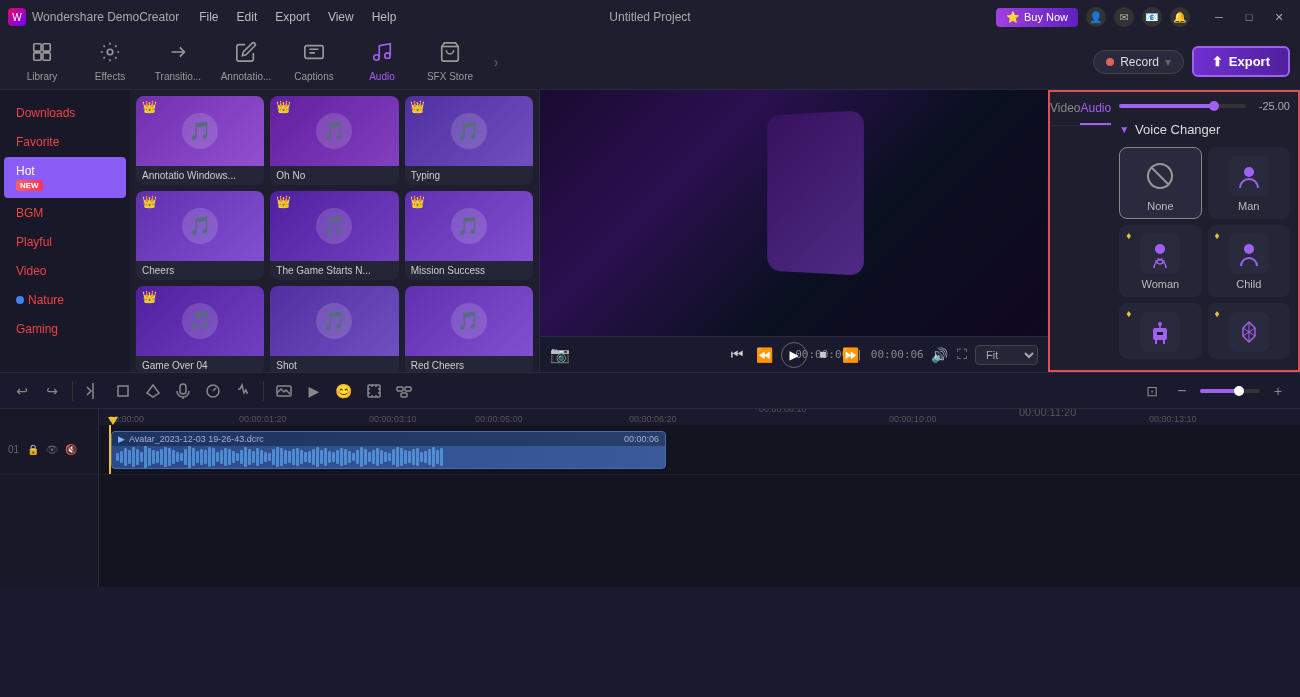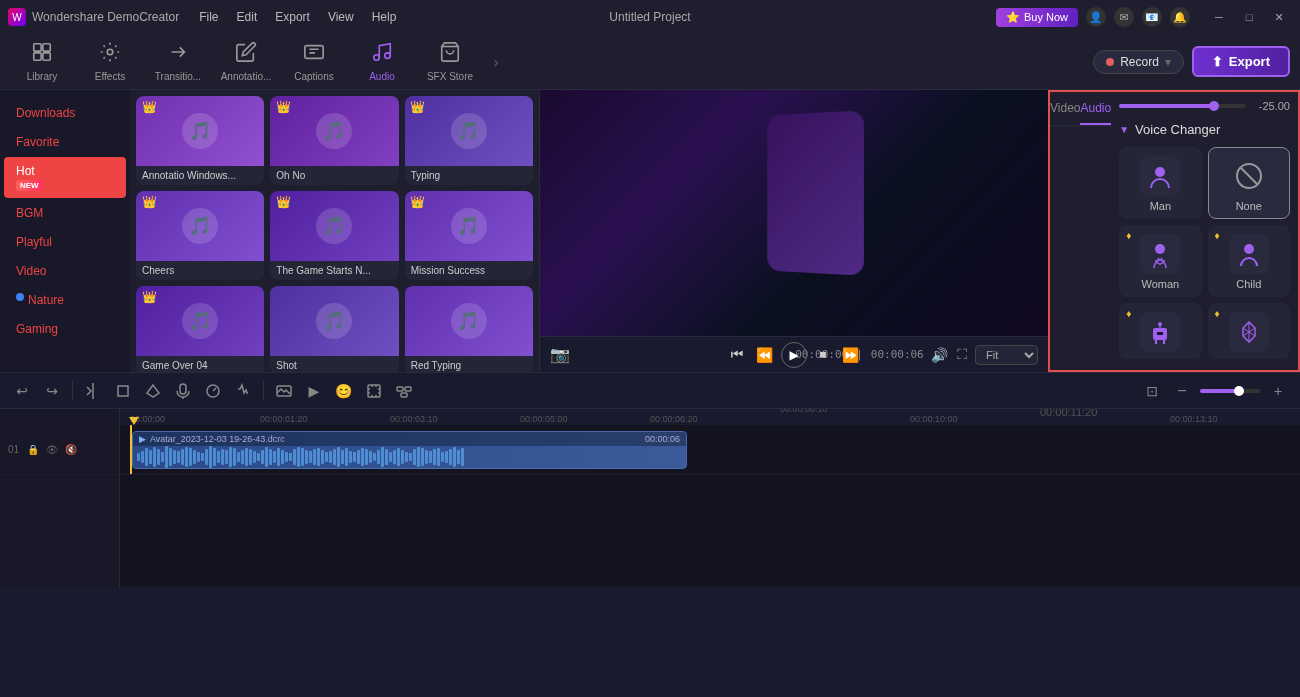--- a/index.html
+++ b/index.html
@@ -186,21 +186,21 @@
       padding: 7px 12px;
       font-size: 12px;
       color: #ef4444;
       cursor: pointer;
       border-radius: 4px;
       margin: 1px 4px;
       display: flex;
       align-items: center;
       gap: 6px;
     }
-    .sidebar-item.active { background: #ef4444; color: white; }
+    .sidebar-item.active { background: #8b5cf6; color: white; }
     .sidebar-item .new-badge {
       background: linear-gradient(90deg, #ff6060, #ff3060);
       color: white;
       font-size: 8px;
       padding: 1px 4px;
       border-radius: 3px;
       font-weight: bold;
     }
 
     .audio-grid-area {
@@ -492,21 +492,21 @@
       left: 65%;
       transform: translateX(-50%);
     }
 
     .timeline-tracks {
       flex: 1;
       display: flex;
       overflow: hidden;
     }
     .track-labels {
-      width: 120px;
+      width: 99px;
       background: #181828;
       padding-top: 16px;
       border-right: 1px solid #2a2a3e;
     }
     .track-label-row {
       height: 50px;
       display: flex;
       align-items: center;
       padding: 0 8px;
       gap: 6px;
@@ -720,21 +720,21 @@
         <div class="sidebar-item">
           <span>BGM</span>
         </div>
         <div class="sidebar-item">
           <span>Playful</span>
         </div>
         <div class="sidebar-item">
           <span>Video</span>
         </div>
         <div class="sidebar-item">
-          <span style="display:flex;align-items:flex-start;gap:4px">
+          <span style="display:flex;align-items:center;gap:4px">
             <span style="width:8px;height:8px;background:#4080f0;border-radius:50%;display:inline-block"></span>
             <span>Nature</span>
           </span>
         </div>
         <div class="sidebar-item">
           <span>Gaming</span>
         </div>
       </div>
 
       <div class="audio-grid-area">
@@ -800,21 +800,21 @@
             <div class="thumb" style="background:linear-gradient(135deg,#5030a0,#7050c0)">
               <div class="music-icon">🎵</div>
             </div>
             <div class="card-label">Shot</div>
           </div>
 
           <div class="audio-card">
             <div class="thumb" style="background:linear-gradient(135deg,#6030b0,#8050d0)">
               <div class="music-icon">🎵</div>
             </div>
-            <div class="card-label">Red Typing</div>
+            <div class="card-label">Red Cheers</div>
           </div>
 
         </div>
       </div>
     </div>
   </div>
 
   <div class="center-panel">
     <div class="preview-area">
       <div class="preview-content">
@@ -864,38 +864,38 @@
         <div class="volume-value">-25.00</div>
       </div>
 
       <div class="voice-changer-section">
         <div class="voice-changer-header">
           <span class="arrow">▼</span>
           <span>Voice Changer</span>
         </div>
         <div class="voice-grid">
 
+          <div class="voice-card active">
+            <div class="voice-icon" style="background:#2a2a3e">
+              <svg width="28" height="28" viewBox="0 0 28 28" fill="none">
+                  <circle cx="14" cy="14" r="12" stroke="#999" stroke-width="2"></circle>
+                  <line x1="6" y1="6" x2="22" y2="22" stroke="#999" stroke-width="2"></line>
+                </svg>
+            </div>
+            <div class="voice-card-label">None</div>
+          </div>
+
           <div class="voice-card">
             <div class="voice-icon" style="background:#2a2a3e">
               <svg width="28" height="28" viewBox="0 0 28 28" fill="none">
                   <circle cx="14" cy="10" r="5" fill="#a060f0"></circle>
                   <path d="M5 26c0-5 4-9 9-9s9 4 9 9" stroke="#a060f0" stroke-width="2" fill="none"></path>
                 </svg>
             </div>
             <div class="voice-card-label">Man</div>
-          </div>
-
-          <div class="voice-card active">
-            <div class="voice-icon" style="background:#2a2a3e">
-              <svg width="28" height="28" viewBox="0 0 28 28" fill="none">
-                  <circle cx="14" cy="14" r="12" stroke="#999" stroke-width="2"></circle>
-                  <line x1="6" y1="6" x2="22" y2="22" stroke="#999" stroke-width="2"></line>
-                </svg>
-            </div>
-            <div class="voice-card-label">None</div>
           </div>
 
           <div class="voice-card">
             <span class="premium-badge">♦</span>
             <div class="voice-icon" style="background:#2a2a3e">
               <svg width="28" height="28" viewBox="0 0 28 28" fill="none">
                   <circle cx="14" cy="9" r="5" fill="#a060f0"></circle>
                   <path d="M8 28c0-4 2.7-7.5 6-8.5-1 0-2-.5-2.5-1" stroke="#a060f0" stroke-width="1.5" fill="none"></path>
                   <path d="M20 28c0-4-2.7-7.5-6-8.5 1 0 2-.5 2.5-1" stroke="#a060f0" stroke-width="1.5" fill="none"></path>
                   <path d="M10 20c0 2 1.8 4 4 4s4-2 4-4" stroke="#a060f0" stroke-width="1.5" fill="none"></path>
@@ -1034,21 +1034,21 @@
         </div>
       </div>
     </div>
 
     <div class="timeline-ruler-and-tracks">
 
       <div class="timeline-ruler">
         <div style="position:absolute;left:10px;top:0;height:100%;display:flex;align-items:flex-end;padding-bottom:1px;font-size:9px;color:#555">00:00:00</div>
         <div style="position:absolute;left:140px;top:0;height:100%;display:flex;align-items:flex-end;padding-bottom:1px;font-size:9px;color:#555">00:00:01:20</div>
         <div style="position:absolute;left:270px;top:0;height:100%;display:flex;align-items:flex-end;padding-bottom:1px;font-size:9px;color:#555">00:00:03:10</div>
-        <div style="position:absolute;left:400px;top:0;height:100%;display:flex;align-items:flex-end;padding-bottom:1px;font-size:9px;color:#555">00:00:05:00</div>
+        <div style="position:absolute;left:376px;top:0;height:100%;display:flex;align-items:flex-end;padding-bottom:1px;font-size:9px;color:#555">00:00:05:00</div>
         <div style="position:absolute;left:530px;top:0;height:100%;display:flex;align-items:flex-end;padding-bottom:1px;font-size:9px;color:#555">00:00:06:20</div>
         <div style="position:absolute;left:660px;top:0;height:100%;display:flex;align-items:flex-end;padding-bottom:11px;font-size:9px;color:#555">00:00:08:10</div>
         <div style="position:absolute;left:790px;top:0;height:100%;display:flex;align-items:flex-end;padding-bottom:1px;font-size:9px;color:#555">00:00:10:00</div>
         <div style="position:absolute;left:920px;top:0;height:100%;display:flex;align-items:flex-end;padding-bottom:7px;font-size:11px;color:#555">00:00:11:20</div>
         <div style="position:absolute;left:1050px;top:0;height:100%;display:flex;align-items:flex-end;padding-bottom:1px;font-size:9px;color:#555">00:00:13:10</div>
 
         <div style="position:absolute;left:9px;top:8px;width:0;height:0;border-left:5px solid transparent;border-right:5px solid transparent;border-top:8px solid #f0c030;"></div>
       </div>
 
       <div class="track-content-area">

